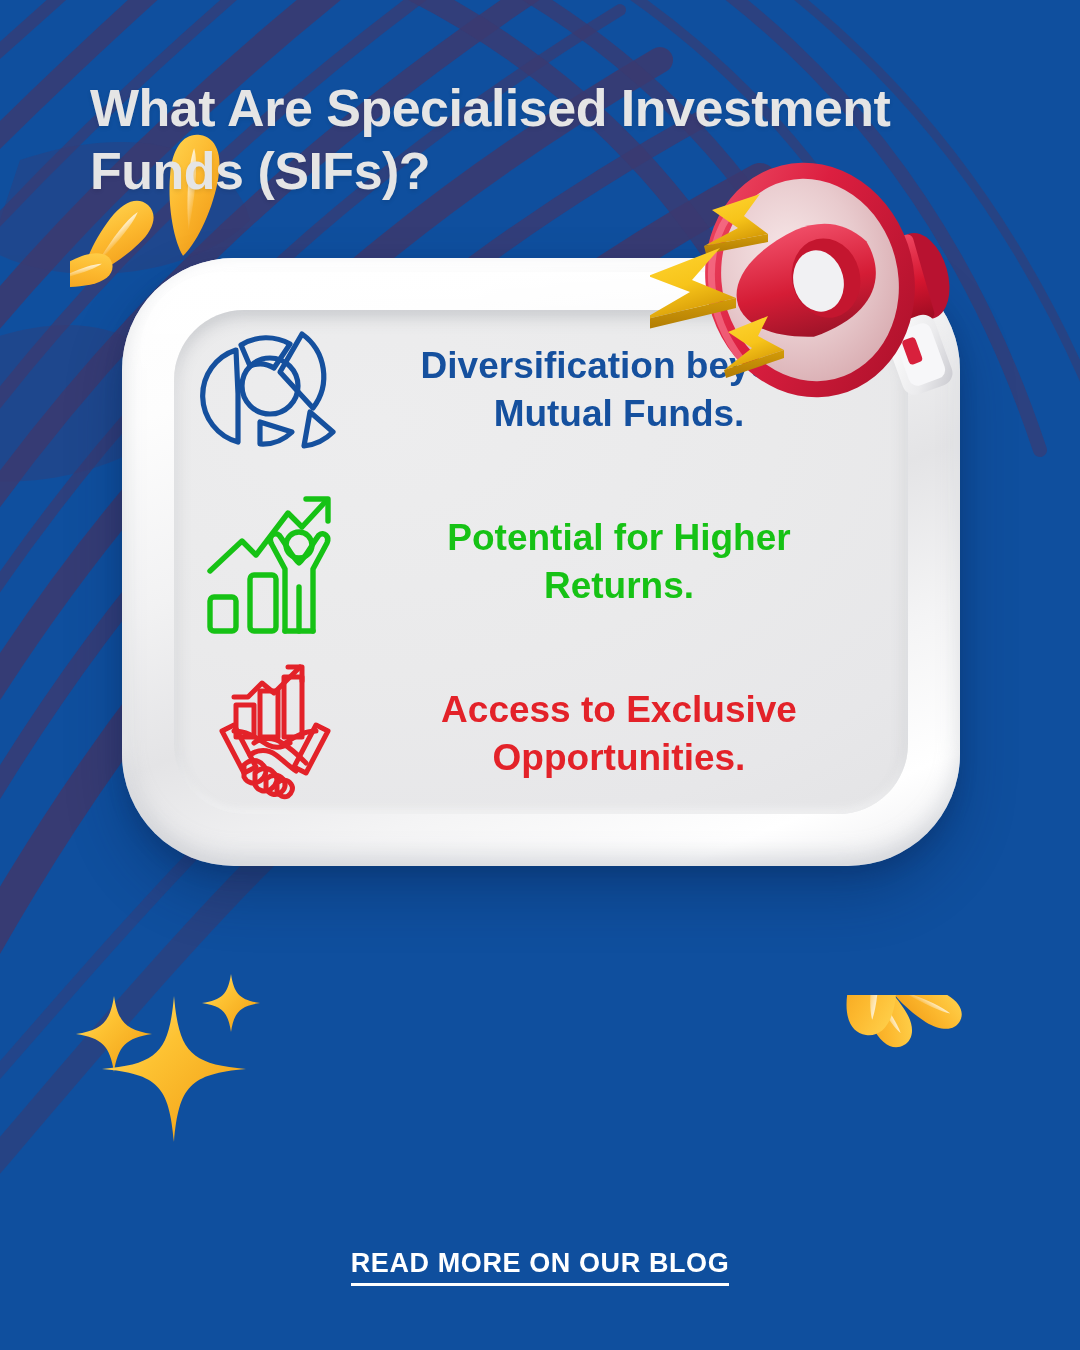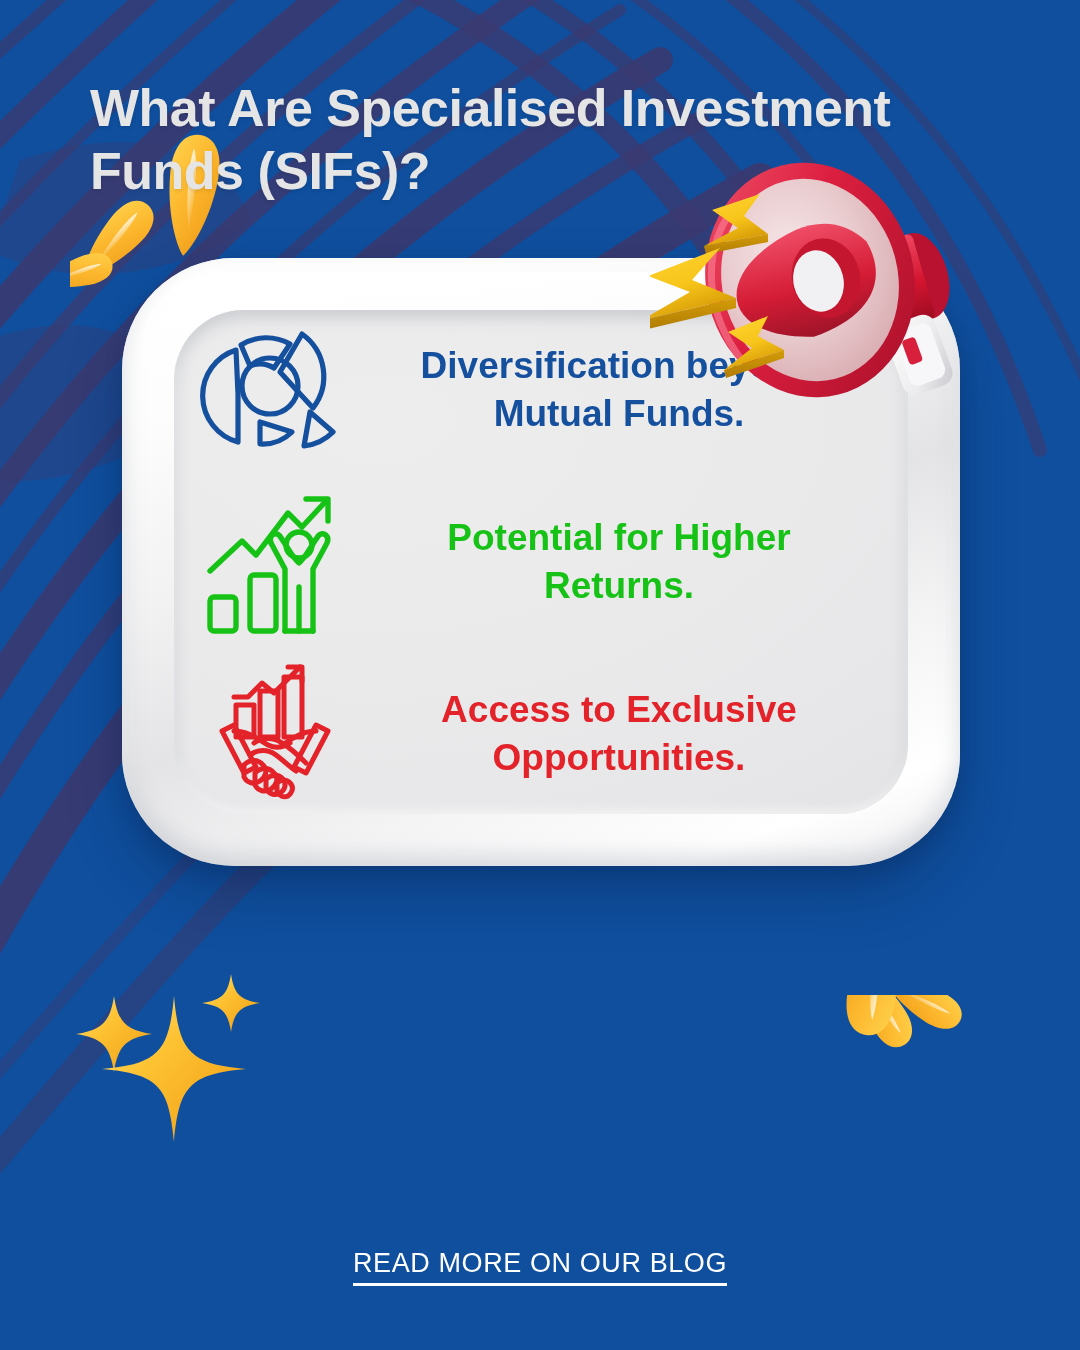--- a/index.html
+++ b/index.html
@@ -129,21 +129,21 @@
     left: 0;
     right: 0;
     top: 1248px;
     text-align: center;
     z-index: 40;
   }
   .cta-link {
     display: inline-block;
     color: #ffffff;
     font-size: 27px;
-    font-weight: normal;
+    font-weight: bold;
     letter-spacing: 0.6px;
     text-decoration: none;
     border-bottom: 3px solid #ffffff;
     padding-bottom: 4px;
     cursor: pointer;
   }
   
   .deco {
     position: absolute;
     pointer-events: none;

